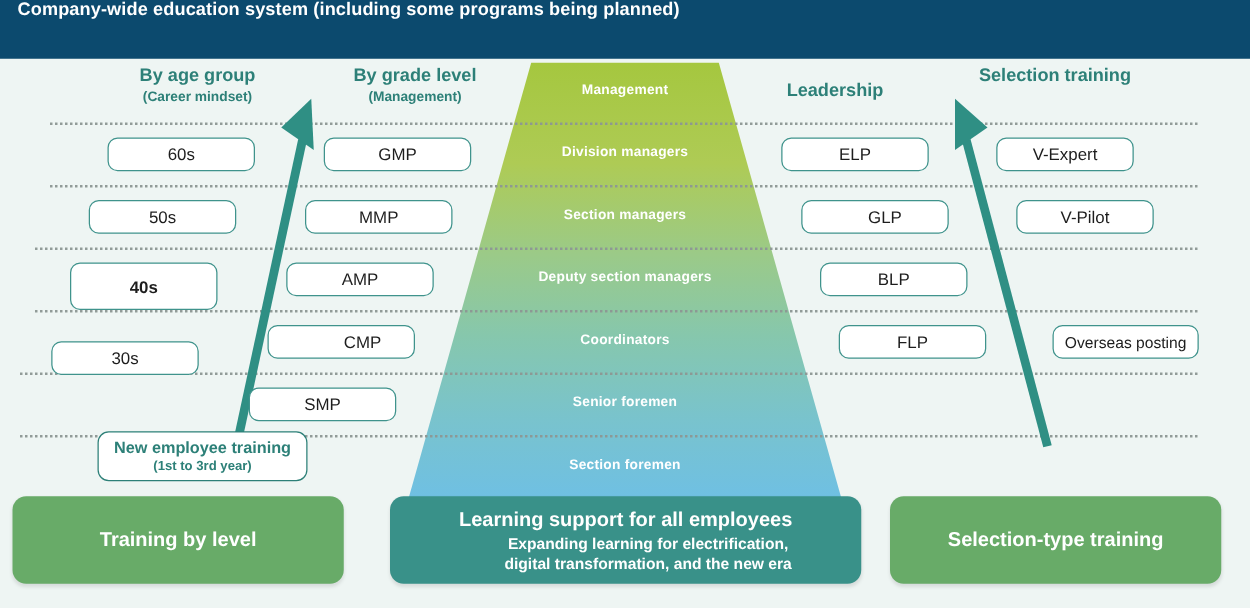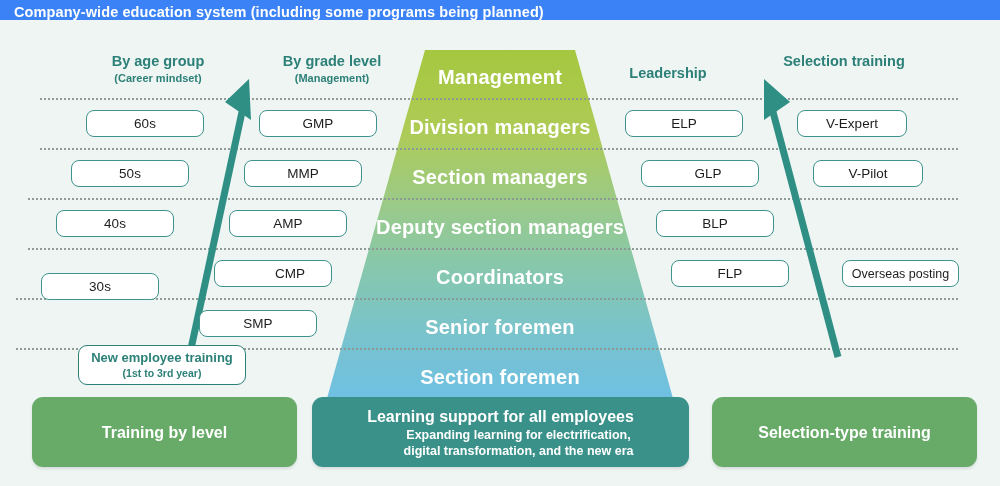--- a/index.html
+++ b/index.html
@@ -7,43 +7,43 @@
     width:1000px;height:486px;
     background:#eef5f3;
     font-family:"Liberation Sans", sans-serif;
     overflow:hidden;
     position:relative;
   }
   #root{position:relative;width:1000px;height:486px;}
 
   
   .header{
-    position:absolute;left:0;top:0;width:1000px;height:20px;
-    background:#3b82f6;
-    display:flex;align-items:flex-end;
+    position:absolute;left:0;top:0;width:1000px;height:47px;
+    background:#0c4a6e;
+    display:flex;align-items:flex-start;
   }
   .header-title{
     color:#ffffff;font-size:14.5px;font-weight:bold;
     padding-left:14px;letter-spacing:.1px;
   }
 
   
   .stage{position:absolute;left:0;top:32px;width:1000px;height:454px;}
 
   
   .pyramid{
     position:absolute;left:310px;top:18px;width:380px;height:366px;
     overflow:visible;
   }
   .pyr-svg{position:absolute;left:0;top:0;}
 
   .pyr-labels{position:absolute;left:0;top:0;width:380px;height:366px;}
   .pyr-label{
     position:absolute;left:0;width:380px;text-align:center;
-    color:#ffffff;font-size:20px;font-weight:bold;
+    color:#ffffff;font-size:11px;font-weight:bold;
     letter-spacing:.2px;
   }
 
   
   .dotline{
     position:absolute;height:0;border-top:2px dotted #8d9794;
     opacity:.95;
   }
 
   
@@ -159,21 +159,21 @@
     <div class="colhead" style="left:754px;top:20px;width:180px;">
       <div class="t1">Selection training</div>
     </div>
 
     <div class="pill" style="left:86px;top:78px;width:118px;height:27px;">
       <span>60s</span>
     </div>
     <div class="pill" style="left:71px;top:128px;width:118px;height:27px;">
       <span>50s</span>
     </div>
-    <div class="pill" style="left:56px;top:178px;width:118px;height:27px;">
+    <div class="pill" style="left:56px;top:178px;width:118px;height:38px;font-weight:bold;">
       <span>40s</span>
     </div>
     <div class="pill" style="left:41px;top:241px;width:118px;height:27px;">
       <span>30s</span>
     </div>
 
     <div class="note" style="left:78px;top:313px;width:168px;height:40px;">
       <div class="n1">New employee training</div>
       <div class="n2">(1st to 3rd year)</div>
     </div>
@@ -210,21 +210,21 @@
     <div class="pill" style="left:797px;top:78px;width:110px;height:27px;">
       <span>V-Expert</span>
     </div>
     <div class="pill" style="left:813px;top:128px;width:110px;height:27px;">
       <span>V-Pilot</span>
     </div>
     <div class="pill small" style="left:842px;top:228px;width:117px;height:27px;">
       <span>Overseas posting</span>
     </div>
 
-    <div class="fbox green" style="left:32px;top:365px;width:265px;height:70px;">
+    <div class="fbox green" style="left:10px;top:365px;width:265px;height:70px;">
       <div class="f1">Training by level</div>
     </div>
 
     <div class="fbox teal" style="left:312px;top:365px;width:377px;height:70px;">
       <div class="f1">Learning support for all employees</div>
       <div class="f2">Expanding learning for electrification,</div>
       <div class="f2">digital transformation, and the new era</div>
     </div>
 
     <div class="fbox green" style="left:712px;top:365px;width:265px;height:70px;">

